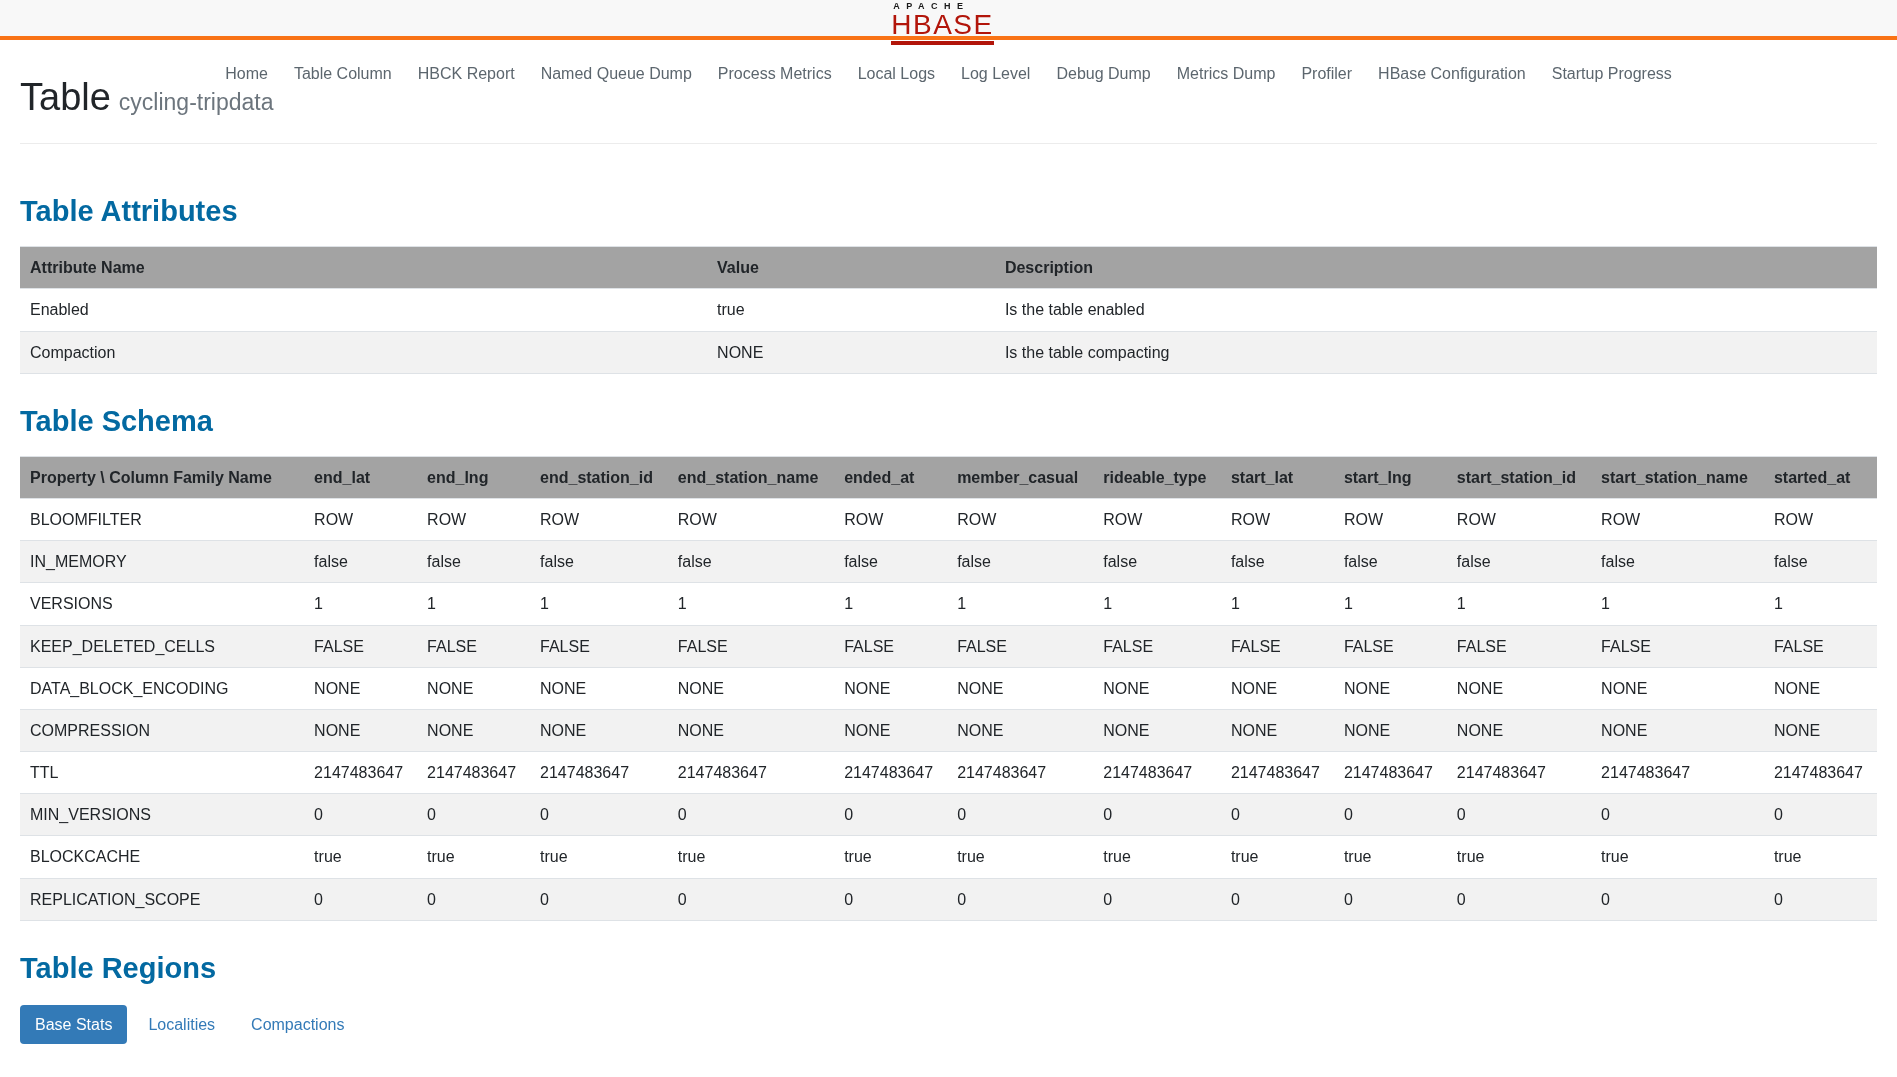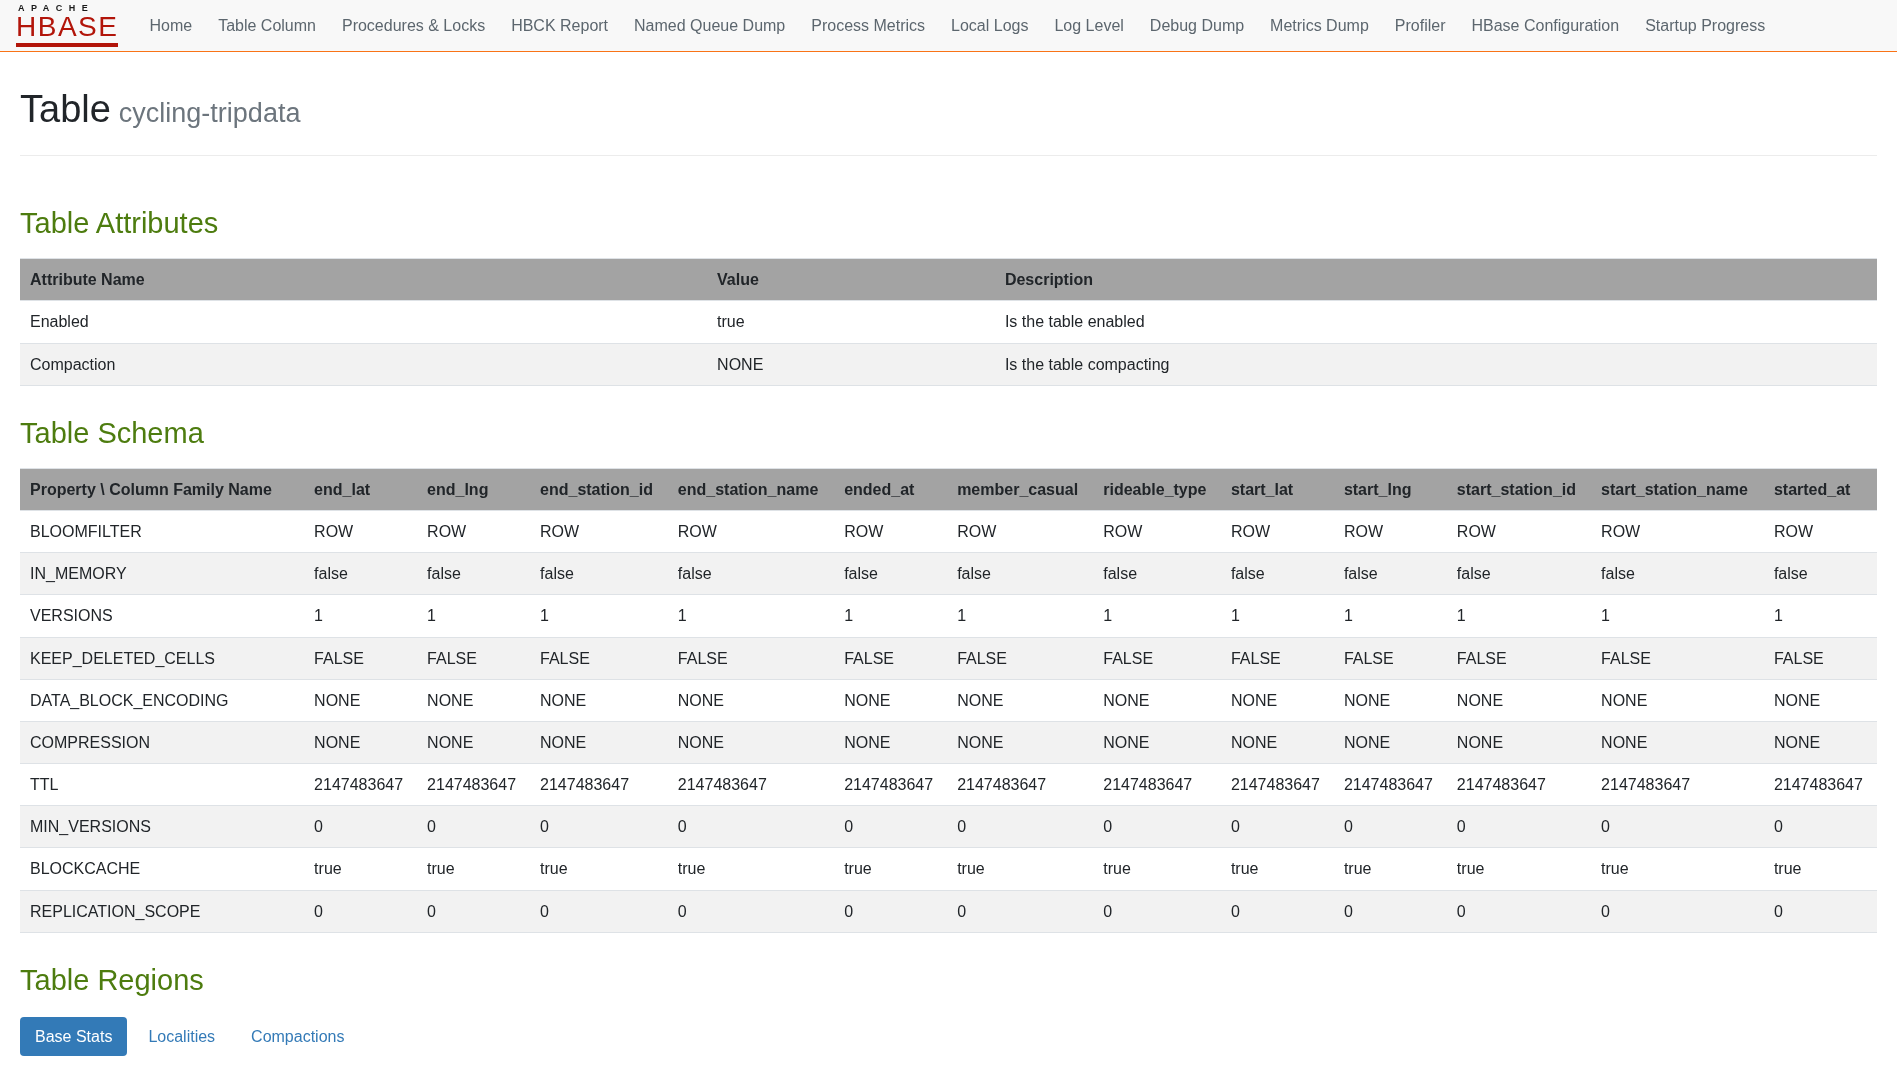--- a/index.html
+++ b/index.html
@@ -6,34 +6,34 @@
   html,body{margin:0;padding:0}
   body{
     background:#fff;color:#212529;
     font-family:"Liberation Sans","DejaVu Sans",sans-serif;
     font-size:16px;line-height:1.45;
     min-width:1600px;
   }
   
   .navbar{
     display:flex;align-items:center;
-    background:#f8f8f8;border-bottom:1px solid #f97316;
-    height:52px;padding:0 10px;
+    background:#f8f8f8;border-bottom:4px solid #f97316;
+    height:40px;padding:0 10px;flex-direction:column;
   }
   .brand{display:flex;flex-direction:column;align-items:flex-start;text-decoration:none;margin:0 14px 0 2px;padding:2px 4px;cursor:pointer}
   .brand-apache{font-weight:700;font-size:9px;letter-spacing:6.5px;color:#1a1a1a;margin:0 0 1px 2px;line-height:1}
   .brand-hbase{font-weight:400;font-size:28px;line-height:.95;color:#b2150a;letter-spacing:1.5px;border-bottom:4px solid #b2150a;padding-bottom:2px}
   .nav-list{display:flex;list-style:none;margin:0;padding:0}
   .nav-list a{display:block;padding:15px 13px;color:#5c666e;text-decoration:none;font-size:16px;white-space:nowrap}
   
   .container{padding:0 20px 40px}
   h1{font-weight:400;font-size:38px;margin:30px 0 18px;color:#212529}
-  h1 .subtitle{font-size:27px;color:#6c757d;margin-left:8px}
+  h1 .subtitle{font-size:23px;color:#6c757d;margin-left:8px}
   hr{border:0;border-top:1px solid #ececec;margin:0 0 46px}
-  h2{font-weight:400;font-size:29px;margin:26px 0 14px;color:#4d7c0f}
+  h2{font-weight:700;font-size:29px;margin:26px 0 14px;color:#0369a1}
   
   table{width:100%;border-collapse:collapse;border-bottom:1px solid #dee2e6}
   th,td{text-align:left;padding:9px 10px;border-top:1px solid #dee2e6;vertical-align:top;font-size:16px}
   thead th{font-weight:700;background:#a3a3a3}
   tbody tr:nth-child(even){background:rgba(0,0,0,0.05)}
   
   table.attrs th:nth-child(1){width:37%}
   table.attrs th:nth-child(2){width:15.5%}
   
   table.schema th{white-space:nowrap}
@@ -50,23 +50,20 @@
   <a class="brand">
     <span class="brand-apache">APACHE</span>
     <span class="brand-hbase">HBASE</span>
   </a>
   <ul class="nav-list" id="navList">
       <li>
         <a href="#">Home</a>
       </li>
       <li>
         <a href="#">Table Column</a>
-      </li>
-      <li>
-        <a href="#">Procedures &amp; Locks</a>
       </li>
       <li>
         <a href="#">HBCK Report</a>
       </li>
       <li>
         <a href="#">Named Queue Dump</a>
       </li>
       <li>
         <a href="#">Process Metrics</a>
       </li>

